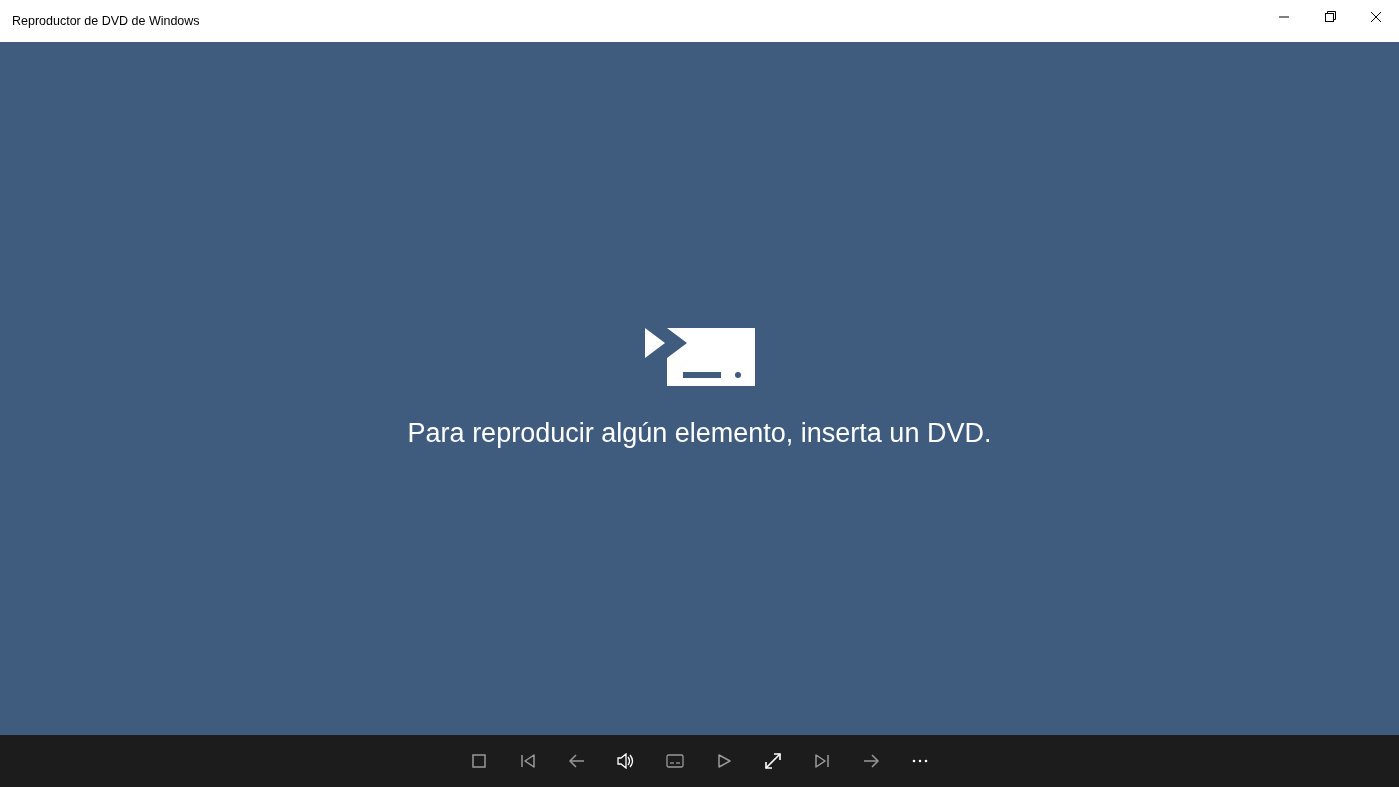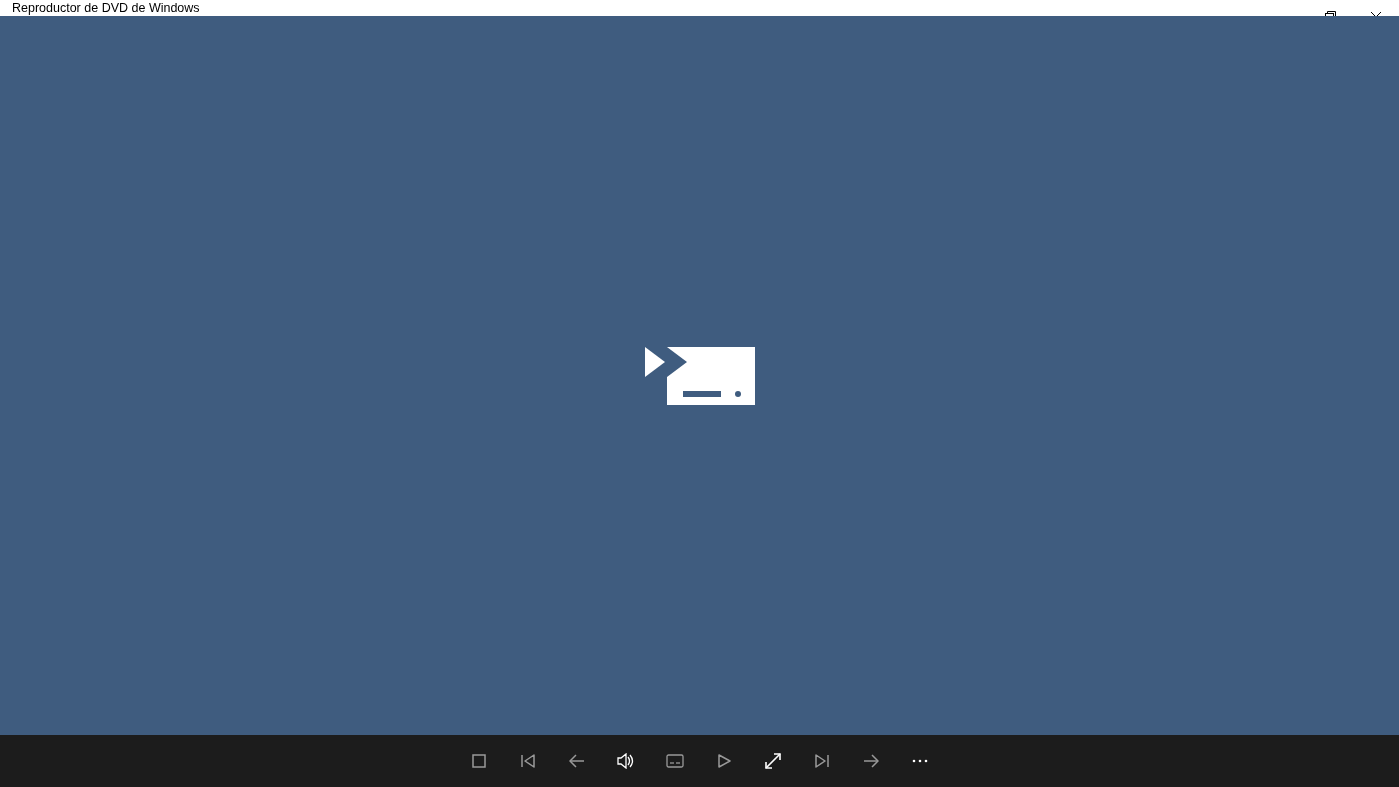--- a/index.html
+++ b/index.html
@@ -9,21 +9,21 @@
     }
     body {
       width: 1399px;
       height: 787px;
       font-family: "Segoe UI", Tahoma, sans-serif;
       display: flex;
       flex-direction: column;
       overflow: hidden;
     }
     .titlebar {
-      height: 16px;
+      height: 42px;
       background: #ffffff;
       display: flex;
       align-items: center;
       justify-content: space-between;
       padding-left: 12px;
     }
     .titlebar-title {
       font-size: 12.5px;
       color: #000;
     }
@@ -110,20 +110,21 @@
 
 <div class="content">
   <div class="dvd-icon-wrap">
     <svg width="110" height="58" viewBox="0 0 110 58">
       <polygon points="0,0 20,15 0,30" fill="#ffffff"></polygon>
       <path d="M 22 0 L 110 0 L 110 58 L 22 58 L 22 30 L 42 15 L 22 0 Z" fill="#ffffff"></path>
       <rect x="38" y="44" width="38" height="6" fill="#3f5c7f"></rect>
       <circle cx="93" cy="47" r="3" fill="#3f5c7f"></circle>
     </svg>
   </div>
+  <div class="message">Para reproducir algún elemento, inserta un DVD.</div>
 </div>
 
 <div class="controlbar">
   <div class="ctrl-btn">
     <svg width="14" height="14" viewBox="0 0 14 14">
       <rect x="1" y="1" width="12" height="12" fill="none" stroke="#fff" stroke-width="1.5"></rect>
     </svg>
   </div>
   <div class="ctrl-btn">
     <svg width="14" height="14" viewBox="0 0 14 14">

